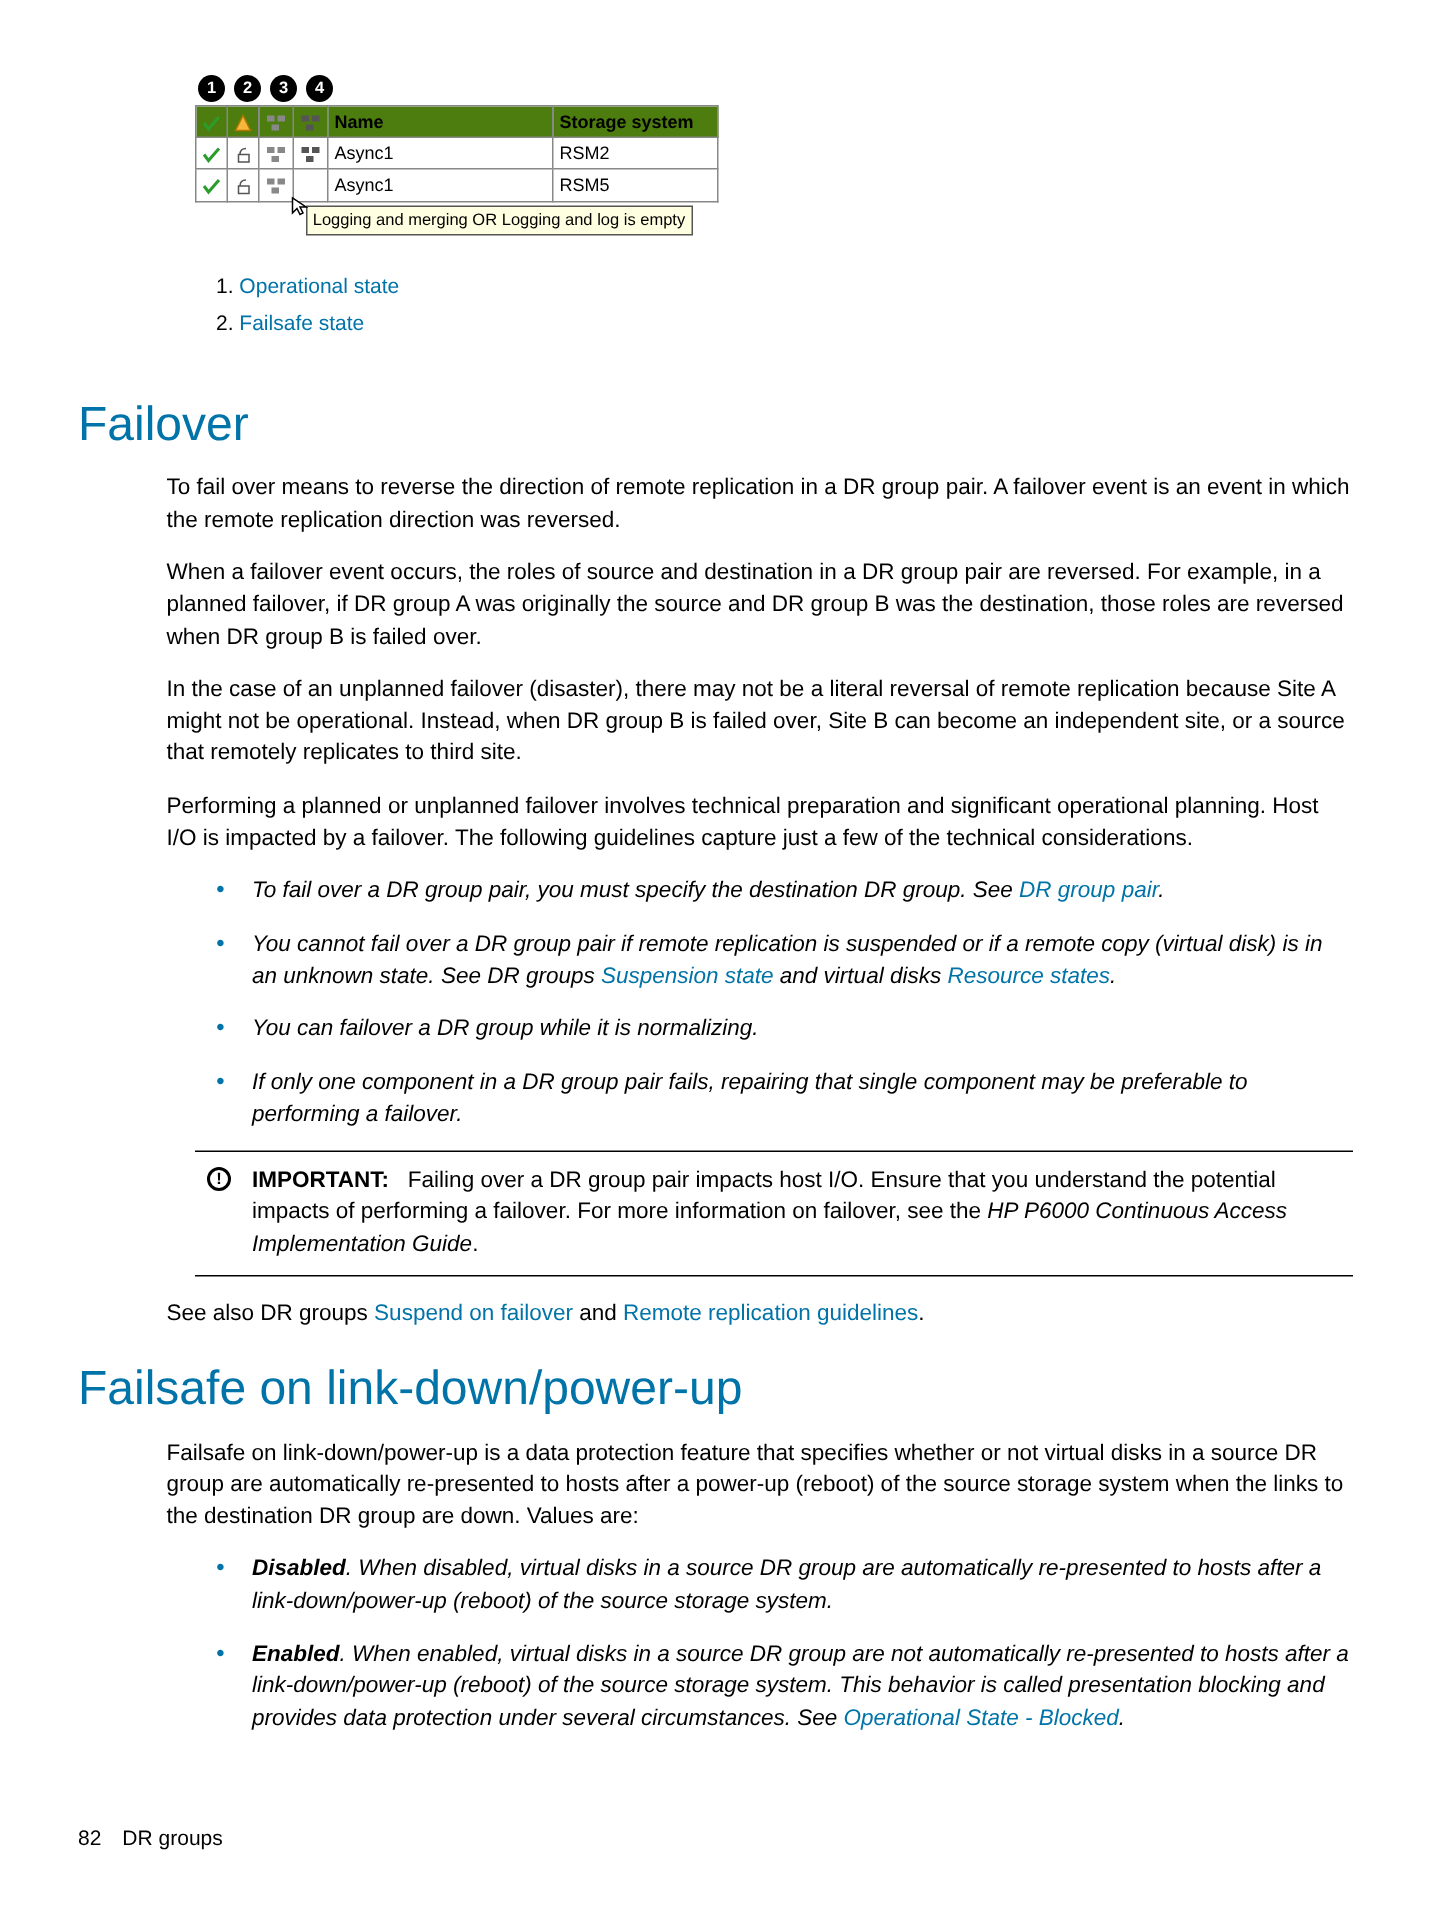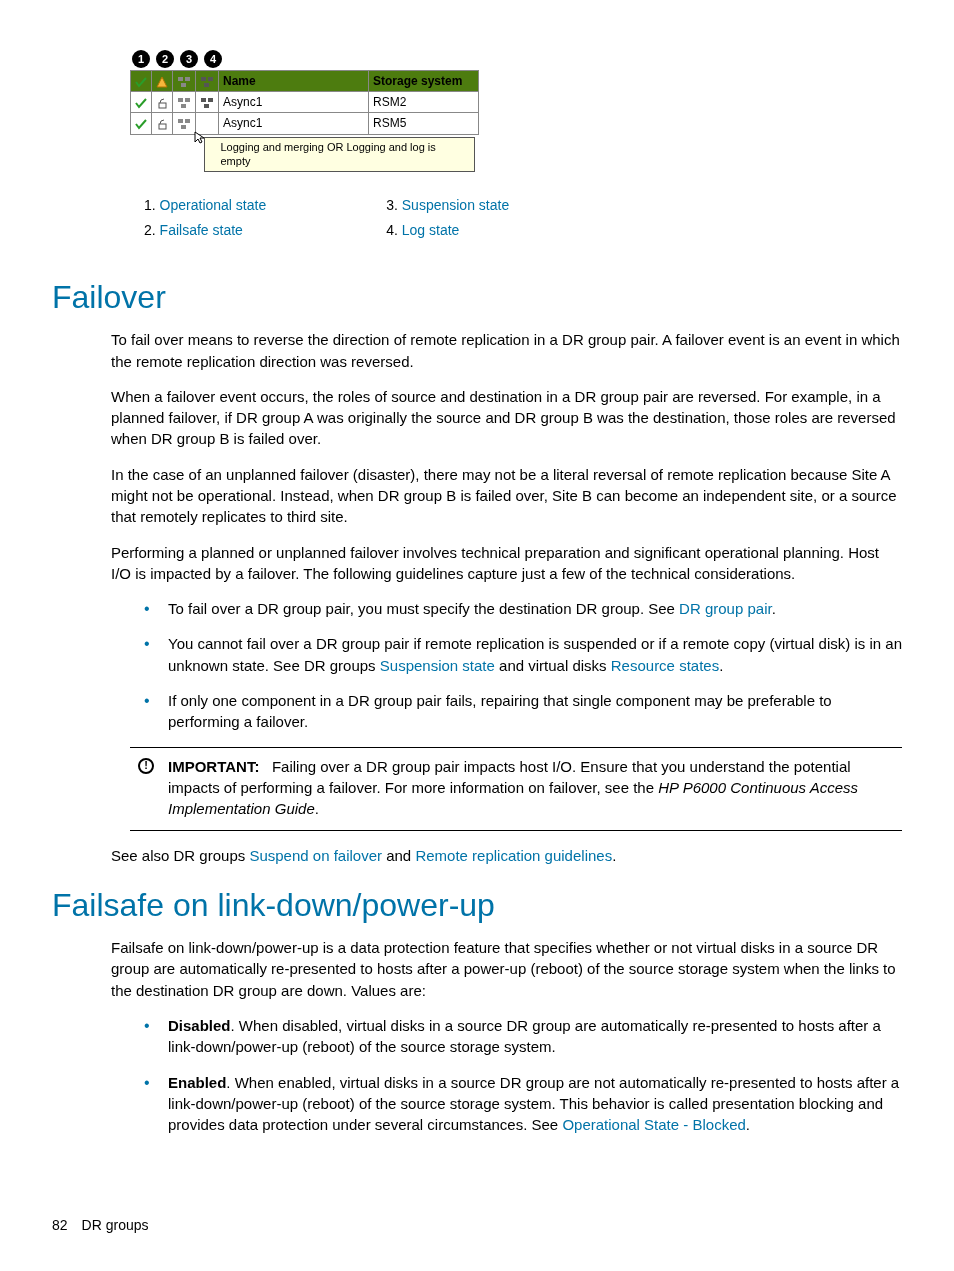--- a/index.html
+++ b/index.html
@@ -16,40 +16,40 @@
   }
   .figure-wrap { margin-left: 78px; margin-bottom: 22px; }
   .callouts { display: flex; gap: 6px; margin-left: 2px; margin-bottom: 2px; }
   .co { width:18px; height:18px; border-radius:50%; background:#000; color:#fff; font-size:11px; font-weight:bold; display:flex; align-items:center; justify-content:center; }
   table.ui { border-collapse: collapse; font-size: 12px; background:#fff; }
   table.ui td, table.ui th { border:1px solid #888; padding:2px 4px; text-align:left; vertical-align:middle; }
   table.ui th { font-weight:bold; background:#4d7c0f; }
   .icon-box { width:20px; text-align:center; }
   .tooltip-row td { padding:0; }
   .tooltip-inner {
-    border:1px solid #555; background:#ffffe1; font-size:11px; padding:2px 16px;
+    border:1px solid #555; background:#ffffe1; font-size:11px; padding:2px 4px;
     display:inline-block; margin-left: 4px;
   }
   .legend { display:flex; gap: 120px; margin-left: 92px; margin-bottom: 30px; font-size:14px; }
   .legend-col div { margin-bottom: 6px; }
   .link { color: #0073a8; }
   h2.section {
     font-family: Arial, sans-serif;
     font-weight: normal;
     font-size: 32px;
     color: #0073a8;
     margin-bottom: 10px;
   }
   .body-para {
     margin-left: 59px;
     margin-bottom: 14px;
     font-size: 15px;
     line-height: 1.42;
   }
-  ul.bullets { list-style: none; margin-left: 78px; margin-bottom: 8px; }
+  ul.bullets { list-style: none; margin-left: 78px; margin-bottom: 8px; font-style: italic; }
   ul.bullets > li { position: relative; padding-left: 38px; margin-bottom: 14px; line-height:1.42; }
   ul.bullets > li::before {
     content: "•"; position:absolute; left:14px; top:0; color:#0073a8; font-size:16px;
   }
   .note-block {
     margin-left: 78px;
     border-top: 1px solid #000;
     border-bottom: 1px solid #000;
     padding: 8px 0 10px 0;
     margin-bottom: 14px;
@@ -161,39 +161,36 @@
     </tr>
   </tbody>
     </table>
 </div>
 
 <div class="legend">
   <div class="legend-col">
     <div><span>1. </span><span class="link">Operational state</span></div>
     <div><span>2. </span><span class="link">Failsafe state</span></div>
   </div>
-  <div class="legend-col">
-    <div><span>3. </span><span class="link">Suspension state</span></div>
-    <div><span>4. </span><span class="link">Log state</span></div>
-  </div>
 </div>
 
 <h2 class="section">Failover</h2>
 <p class="body-para">To fail over means to reverse the direction of remote replication in a DR group pair. A failover event is an event in which the remote replication direction was reversed.</p>
 <p class="body-para">When a failover event occurs, the roles of source and destination in a DR group pair are reversed. For example, in a planned failover, if DR group A was originally the source and DR group B was the destination, those roles are reversed when DR group B is failed over.</p>
 <p class="body-para">In the case of an unplanned failover (disaster), there may not be a literal reversal of remote replication because Site A might not be operational. Instead, when DR group B is failed over, Site B can become an independent site, or a source that remotely replicates to third site.</p>
 <p class="body-para">Performing a planned or unplanned failover involves technical preparation and significant operational planning. Host I/O is impacted by a failover. The following guidelines capture just a few of the technical considerations.</p>
 
 <ul class="bullets">
   <li>
     <span>To fail over a DR group pair, you must specify the destination DR group. See </span><span class="link">DR group pair</span><span>.</span>
   </li>
   <li>
     <span>You cannot fail over a DR group pair if remote replication is suspended or if a remote copy (virtual disk) is in an unknown state. See DR groups </span><span class="link">Suspension state</span><span> and virtual disks </span><span class="link">Resource states</span><span>.</span>
   </li>
+  <li>You can failover a DR group while it is normalizing.</li>
   <li>If only one component in a DR group pair fails, repairing that single component may be preferable to performing a failover.</li>
 </ul>
 
 <div class="note-block">
   <span class="note-icon">!</span>
   <div class="note-body">
     <span class="important-label">IMPORTANT:</span>&nbsp;&nbsp;&nbsp;<span>Failing over a DR group pair impacts host I/O. Ensure that you understand the potential impacts of performing a failover. For more information on failover, see the </span><em class="ital">HP P6000 Continuous Access Implementation Guide</em><span>.</span>
   </div>
 </div>
 

